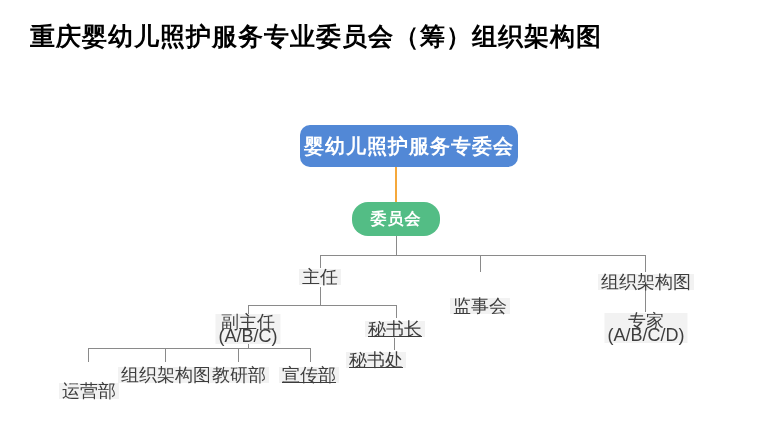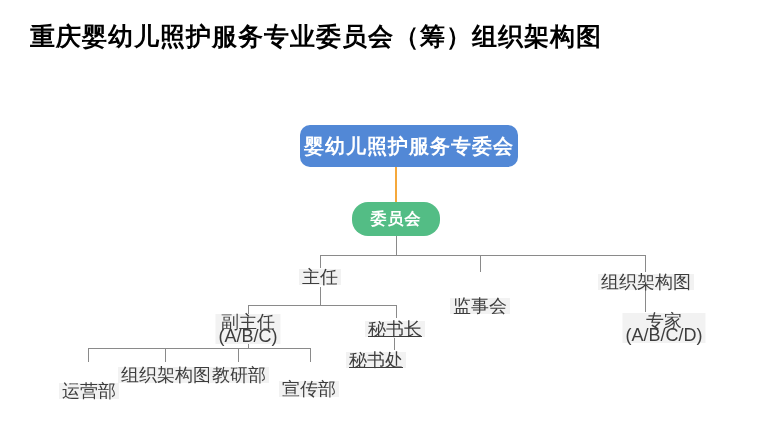--- a/index.html
+++ b/index.html
@@ -116,23 +116,23 @@
   <div class="lbl" style="left:320px; top:269px;">主任</div>
   <div class="lbl" style="left:480px; top:274px;margin-top:24px;">监事会</div>
   <div class="lbl" style="left:646px; top:274px;">组织架构图</div>
 
   <div class="lbl" style="left:248px; top:314px;">
     <span>副主任</span>
     <span>(A/B/C)</span>
   </div>
   <div class="lbl" style="left:395px; top:321px;text-decoration:underline;">秘书长</div>
   <div class="lbl" style="left:376px; top:352px;text-decoration:underline;">秘书处</div>
-  <div class="lbl" style="left:646px; top:313px;margin-left:18px;">
+  <div class="lbl" style="left:646px; top:313px;">
     <span>专家</span>
     <span>(A/B/C/D)</span>
   </div>
 
   <div class="lbl" style="left:89px; top:383px;">运营部</div>
   <div class="lbl" style="left:166px; top:367px;">组织架构图</div>
   <div class="lbl" style="left:239px; top:367px;text-align:right;">教研部</div>
-  <div class="lbl" style="left:309px; top:381px;">宣传部</div>
+  <div class="lbl" style="left:309px; top:367px;text-decoration:underline;">宣传部</div>
 
 </div>
 
 </body></html>

